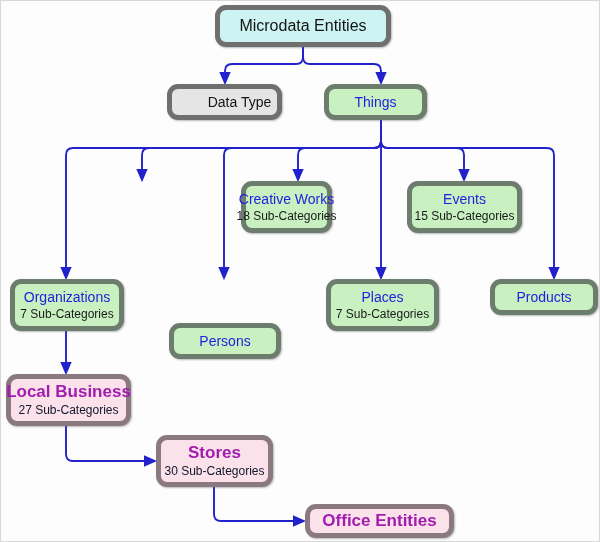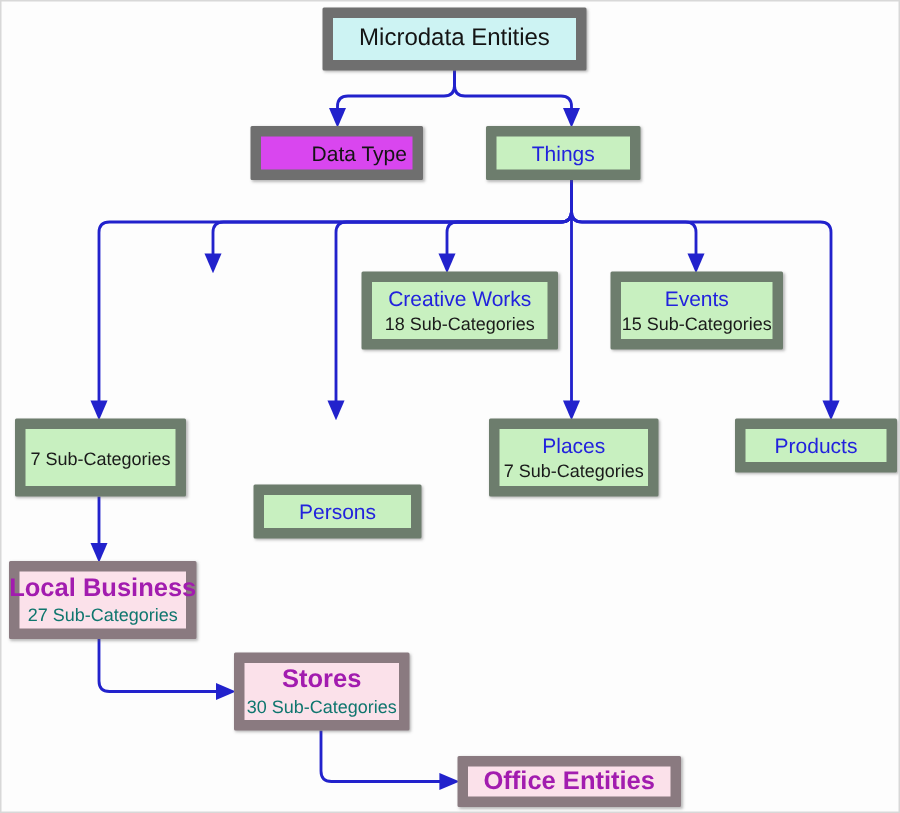--- a/index.html
+++ b/index.html
@@ -24,22 +24,22 @@
     position: absolute;
     left: 0;
     top: 0;
     width: 600px;
     height: 542px;
     pointer-events: none;
   }
   .node {
     position: absolute;
     box-sizing: border-box;
-    border: 7px solid #8b5cf6;
-    border-radius: 1px;
+    border: 5px solid #8b5cf6;
+    border-radius: 11px;
     display: flex;
     flex-direction: column;
     align-items: center;
     justify-content: center;
     text-align: center;
     box-shadow: 1px 1px 2px rgba(90,90,90,0.42);
     line-height: 1.15;
     padding: 2px 4px;
   }
   .node .title {
@@ -54,21 +54,21 @@
   
   .n-cyan {
     background: #cdf3f3;
     border-color: #6f6f6f;
   }
   .n-cyan .title {
     color: #141414;
     font-size: 16px;
   }
   .n-peach {
-    background: #d946ef;
+    background: #e5e5e5;
     border-color: #6f6f6f;
     padding-left: 34px;
   }
   .n-peach .title {
     color: #141414;
     font-size: 14px;
   }
   .n-green {
     background: #c8f0c0;
     border-color: #6d7d6d;
@@ -80,21 +80,21 @@
   .n-pink {
     background: #fbe1ea;
     border-color: #8a7a80;
   }
   .n-pink .title {
     color: #a21caf;
     font-size: 17px;
     font-weight: bold;
   }
   .n-pink .sub {
-    color: #0f766e;
+    color: #0f172a;
     font-weight: normal;
   }
 </style>
 </head>
 <body>
 
 <div id="canvas">
 
   <svg id="edges" viewBox="0 0 600 542" width="600" height="542" xmlns="http://www.w3.org/2000/svg">
     <defs>
@@ -136,31 +136,32 @@
 
   <div class="node n-peach" style="left:166px; top:83px; width:115px; height:36px;">
     <div class="title">Data Type</div>
   </div>
 
   <div class="node n-green" style="left:323px; top:83px; width:103px; height:36px;">
     <div class="title">Things</div>
   </div>
 
 
-  <div class="node n-green" style="left:240px; top:180px; width:131px; height:52px;">
+  <div class="node n-green" style="left:240px; top:180px; width:91px; height:52px;">
     <div class="title">Creative Works</div>
     <div class="sub">18 Sub-Categories</div>
   </div>
 
   <div class="node n-green" style="left:406px; top:180px; width:115px; height:52px;justify-content:center;">
     <div class="title">Events</div>
     <div class="sub">15 Sub-Categories</div>
   </div>
 
   <div class="node n-green" style="left:9px; top:278px; width:114px; height:52px;">
+    <div class="title">Organizations</div>
     <div class="sub">7 Sub-Categories</div>
   </div>
 
   <div class="node n-green" style="left:168px; top:278px; width:112px; height:36px;margin-top:44px;">
     <div class="title">Persons</div>
   </div>
 
   <div class="node n-green" style="left:325px; top:278px; width:113px; height:52px;">
     <div class="title">Places</div>
     <div class="sub">7 Sub-Categories</div>

